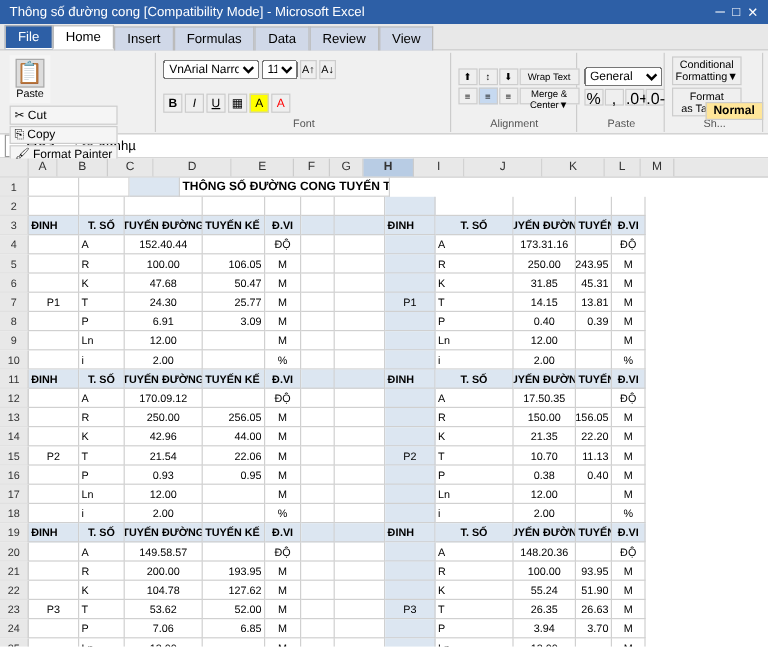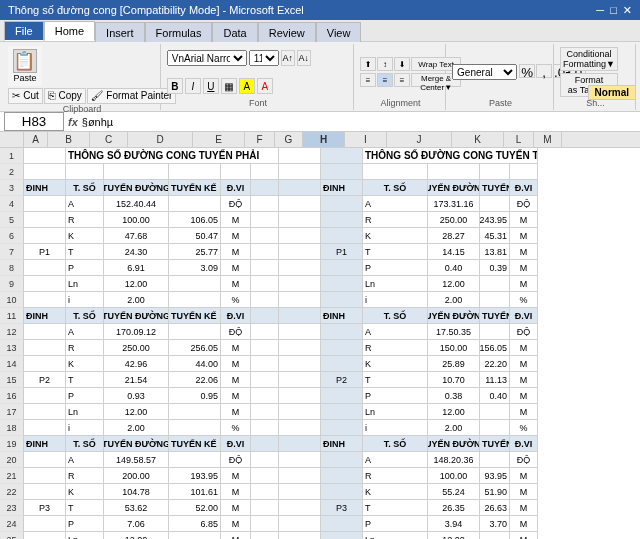--- a/index.html
+++ b/index.html
@@ -81,21 +81,21 @@
     <div class="rtab">View</div>
   </div>
   <div id="ribbon-body">
 
     <div class="rgroup">
       <div class="rgroup-content">
         <div class="rbtn-large">
           <div class="icon-box" style="font-size:18px;">📋</div>
           <span>Paste</span>
         </div>
-        <div style="display:flex;flex-direction:row;gap:1px;">
+        <div style="display:flex;flex-direction:column;gap:1px;">
           <div class="rbtn">✂ Cut</div>
           <div class="rbtn">⎘ Copy</div>
           <div class="rbtn">🖌 Format Painter</div>
         </div>
       </div>
       <div class="rgroup-label">Clipboard</div>
     </div>
 
     <div class="rgroup" style="min-width:120px;">
       <div class="rgroup-content">
@@ -136,21 +136,21 @@
             <button style="width:16px;height:14px;border:1px solid #ccc;font-size:8px;">≡</button>
             <button style="width:50px;height:14px;border:1px solid #ccc;font-size:8px;">Merge &amp; Center▼</button>
           </div>
         </div>
       </div>
       <div class="rgroup-label">Alignment</div>
     </div>
 
     <div class="rgroup" style="min-width:70px;">
       <div class="rgroup-content">
-        <div style="display:flex;flex-direction:row;gap:2px;">
+        <div style="display:flex;flex-direction:column;gap:2px;">
           <select style="font-size:10px;width:65px;height:16px;">
             <option>General</option>
           </select>
           <div style="display:flex;gap:1px;font-size:9px;">
             <button style="width:16px;height:14px;border:1px solid #ccc;">%</button>
             <button style="width:16px;height:14px;border:1px solid #ccc;">,</button>
             <button style="width:16px;height:14px;border:1px solid #ccc;">.0+</button>
             <button style="width:16px;height:14px;border:1px solid #ccc;">.0-</button>
           </div>
         </div>
@@ -223,21 +223,20 @@
         <div class="row-header">20</div>
         <div class="row-header">21</div>
         <div class="row-header">22</div>
         <div class="row-header">23</div>
         <div class="row-header">24</div>
         <div class="row-header">25</div>
       </div>
     <div id="grid">
         <div class="grid-row">
           <div class="cell" style="width: 42px;"></div>
-          <div class="cell" style="width: 213px; font-weight: bold; font-size: 10px;">THÔNG SỐ ĐƯỜNG CONG TUYẾN PHẢI</div>
           <div class="cell" style="width: 42px;"></div>
           <div class="cell" style="width: 42px; background: rgb(220, 230, 241);"></div>
           <div class="cell" style="width: 175px; font-weight: bold; font-size: 10px;">THÔNG SỐ ĐƯỜNG CONG TUYẾN TRÁI</div>
         </div>
         <div class="grid-row">
           <div class="cell" style="width: 42px;"></div>
           <div class="cell" style="width: 38px;"></div>
           <div class="cell" style="width: 65px;"></div>
           <div class="cell" style="width: 52px;"></div>
           <div class="cell" style="width: 30px;"></div>
@@ -294,21 +293,21 @@
         <div class="grid-row">
           <div class="cell" style="width: 42px;"></div>
           <div class="cell" style="width: 38px;">K</div>
           <div class="cell" style="width: 65px; text-align: center; justify-content: center;">47.68</div>
           <div class="cell" style="width: 52px; text-align: right; justify-content: flex-end;">50.47</div>
           <div class="cell" style="width: 30px; text-align: center; justify-content: center;">M</div>
           <div class="cell" style="width: 28px;"></div>
           <div class="cell" style="width: 42px;"></div>
           <div class="cell" style="width: 42px; background: rgb(220, 230, 241);"></div>
           <div class="cell" style="width: 65px;">K</div>
-          <div class="cell" style="width: 52px; text-align: center; justify-content: center;">28.27</div>
+          <div class="cell" style="width: 52px; text-align: center; justify-content: center;">31.85</div>
           <div class="cell" style="width: 30px; text-align: right; justify-content: flex-end;">45.31</div>
           <div class="cell" style="width: 28px; text-align: center; justify-content: center;">M</div>
         </div>
         <div class="grid-row">
           <div class="cell" style="width: 42px; text-align: center; justify-content: center;">P1</div>
           <div class="cell" style="width: 38px;">T</div>
           <div class="cell" style="width: 65px; text-align: center; justify-content: center;">24.30</div>
           <div class="cell" style="width: 52px; text-align: right; justify-content: flex-end;">25.77</div>
           <div class="cell" style="width: 30px; text-align: center; justify-content: center;">M</div>
           <div class="cell" style="width: 28px;"></div>
@@ -406,21 +405,21 @@
         <div class="grid-row">
           <div class="cell" style="width: 42px;"></div>
           <div class="cell" style="width: 38px;">K</div>
           <div class="cell" style="width: 65px; text-align: center; justify-content: center;">42.96</div>
           <div class="cell" style="width: 52px; text-align: left; justify-content: flex-end;">44.00</div>
           <div class="cell" style="width: 30px; text-align: center; justify-content: center;">M</div>
           <div class="cell" style="width: 28px;"></div>
           <div class="cell" style="width: 42px;"></div>
           <div class="cell" style="width: 42px; background: rgb(220, 230, 241);"></div>
           <div class="cell" style="width: 65px;">K</div>
-          <div class="cell" style="width: 52px; text-align: center; justify-content: center;">25.89</div>
+          <div class="cell" style="width: 52px; text-align: center; justify-content: center;">21.35</div>
           <div class="cell" style="width: 30px; text-align: right; justify-content: flex-end;">22.20</div>
           <div class="cell" style="width: 28px; text-align: center; justify-content: center;">M</div>
         </div>
         <div class="grid-row">
           <div class="cell" style="width: 42px; text-align: center; justify-content: center;">P2</div>
           <div class="cell" style="width: 38px;">T</div>
           <div class="cell" style="width: 65px; text-align: center; justify-content: center;">21.54</div>
           <div class="cell" style="width: 52px; text-align: right; justify-content: flex-end;">22.06</div>
           <div class="cell" style="width: 30px; text-align: center; justify-content: center;">M</div>
           <div class="cell" style="width: 28px;"></div>
@@ -512,21 +511,21 @@
           <div class="cell" style="width: 42px; background: rgb(220, 230, 241);"></div>
           <div class="cell" style="width: 65px;">R</div>
           <div class="cell" style="width: 52px; text-align: center; justify-content: center;">100.00</div>
           <div class="cell" style="width: 30px; text-align: right; justify-content: flex-end;">93.95</div>
           <div class="cell" style="width: 28px; text-align: center; justify-content: center;">M</div>
         </div>
         <div class="grid-row">
           <div class="cell" style="width: 42px;"></div>
           <div class="cell" style="width: 38px;">K</div>
           <div class="cell" style="width: 65px; text-align: center; justify-content: center;">104.78</div>
-          <div class="cell" style="width: 52px; text-align: right; justify-content: flex-end;">101.61</div>
+          <div class="cell" style="width: 52px; text-align: right; justify-content: flex-end;">127.62</div>
           <div class="cell" style="width: 30px; text-align: center; justify-content: center;">M</div>
           <div class="cell" style="width: 28px;"></div>
           <div class="cell" style="width: 42px;"></div>
           <div class="cell" style="width: 42px; background: rgb(220, 230, 241);"></div>
           <div class="cell" style="width: 65px;">K</div>
           <div class="cell" style="width: 52px; text-align: left; justify-content: center;">55.24</div>
           <div class="cell" style="width: 30px; text-align: right; justify-content: flex-end;">51.90</div>
           <div class="cell" style="width: 28px; text-align: center; justify-content: center;">M</div>
         </div>
         <div class="grid-row">

